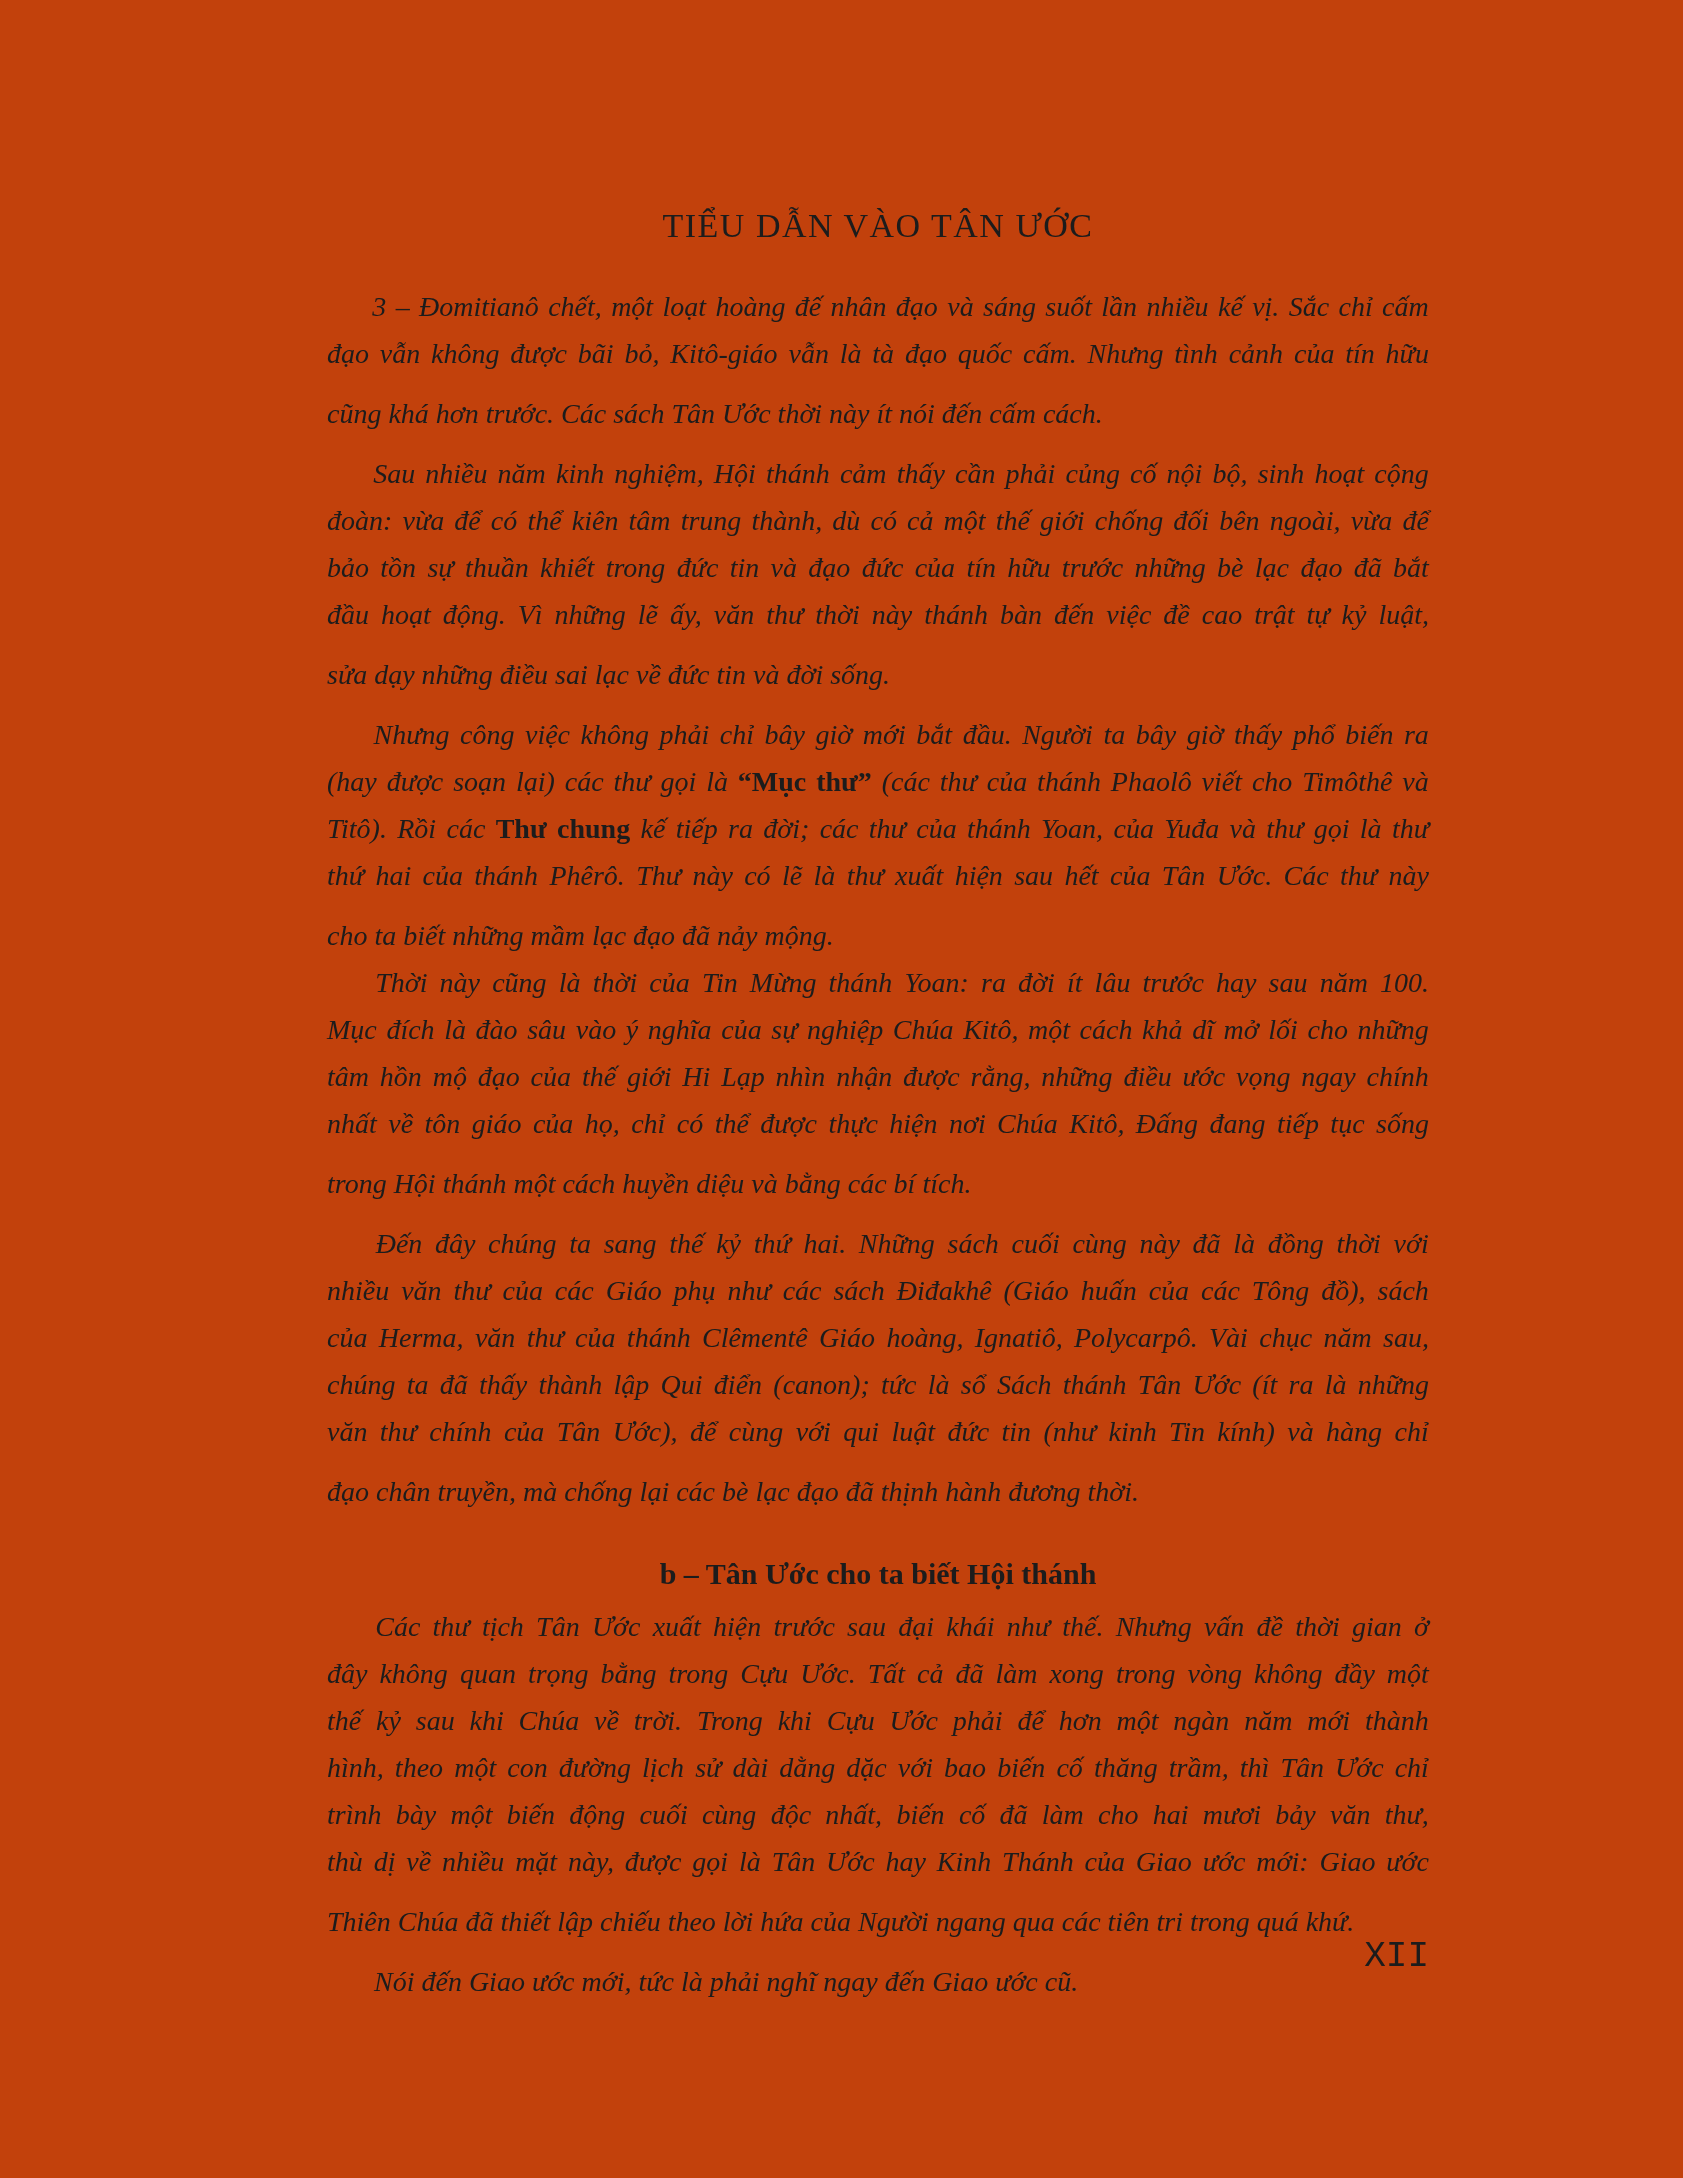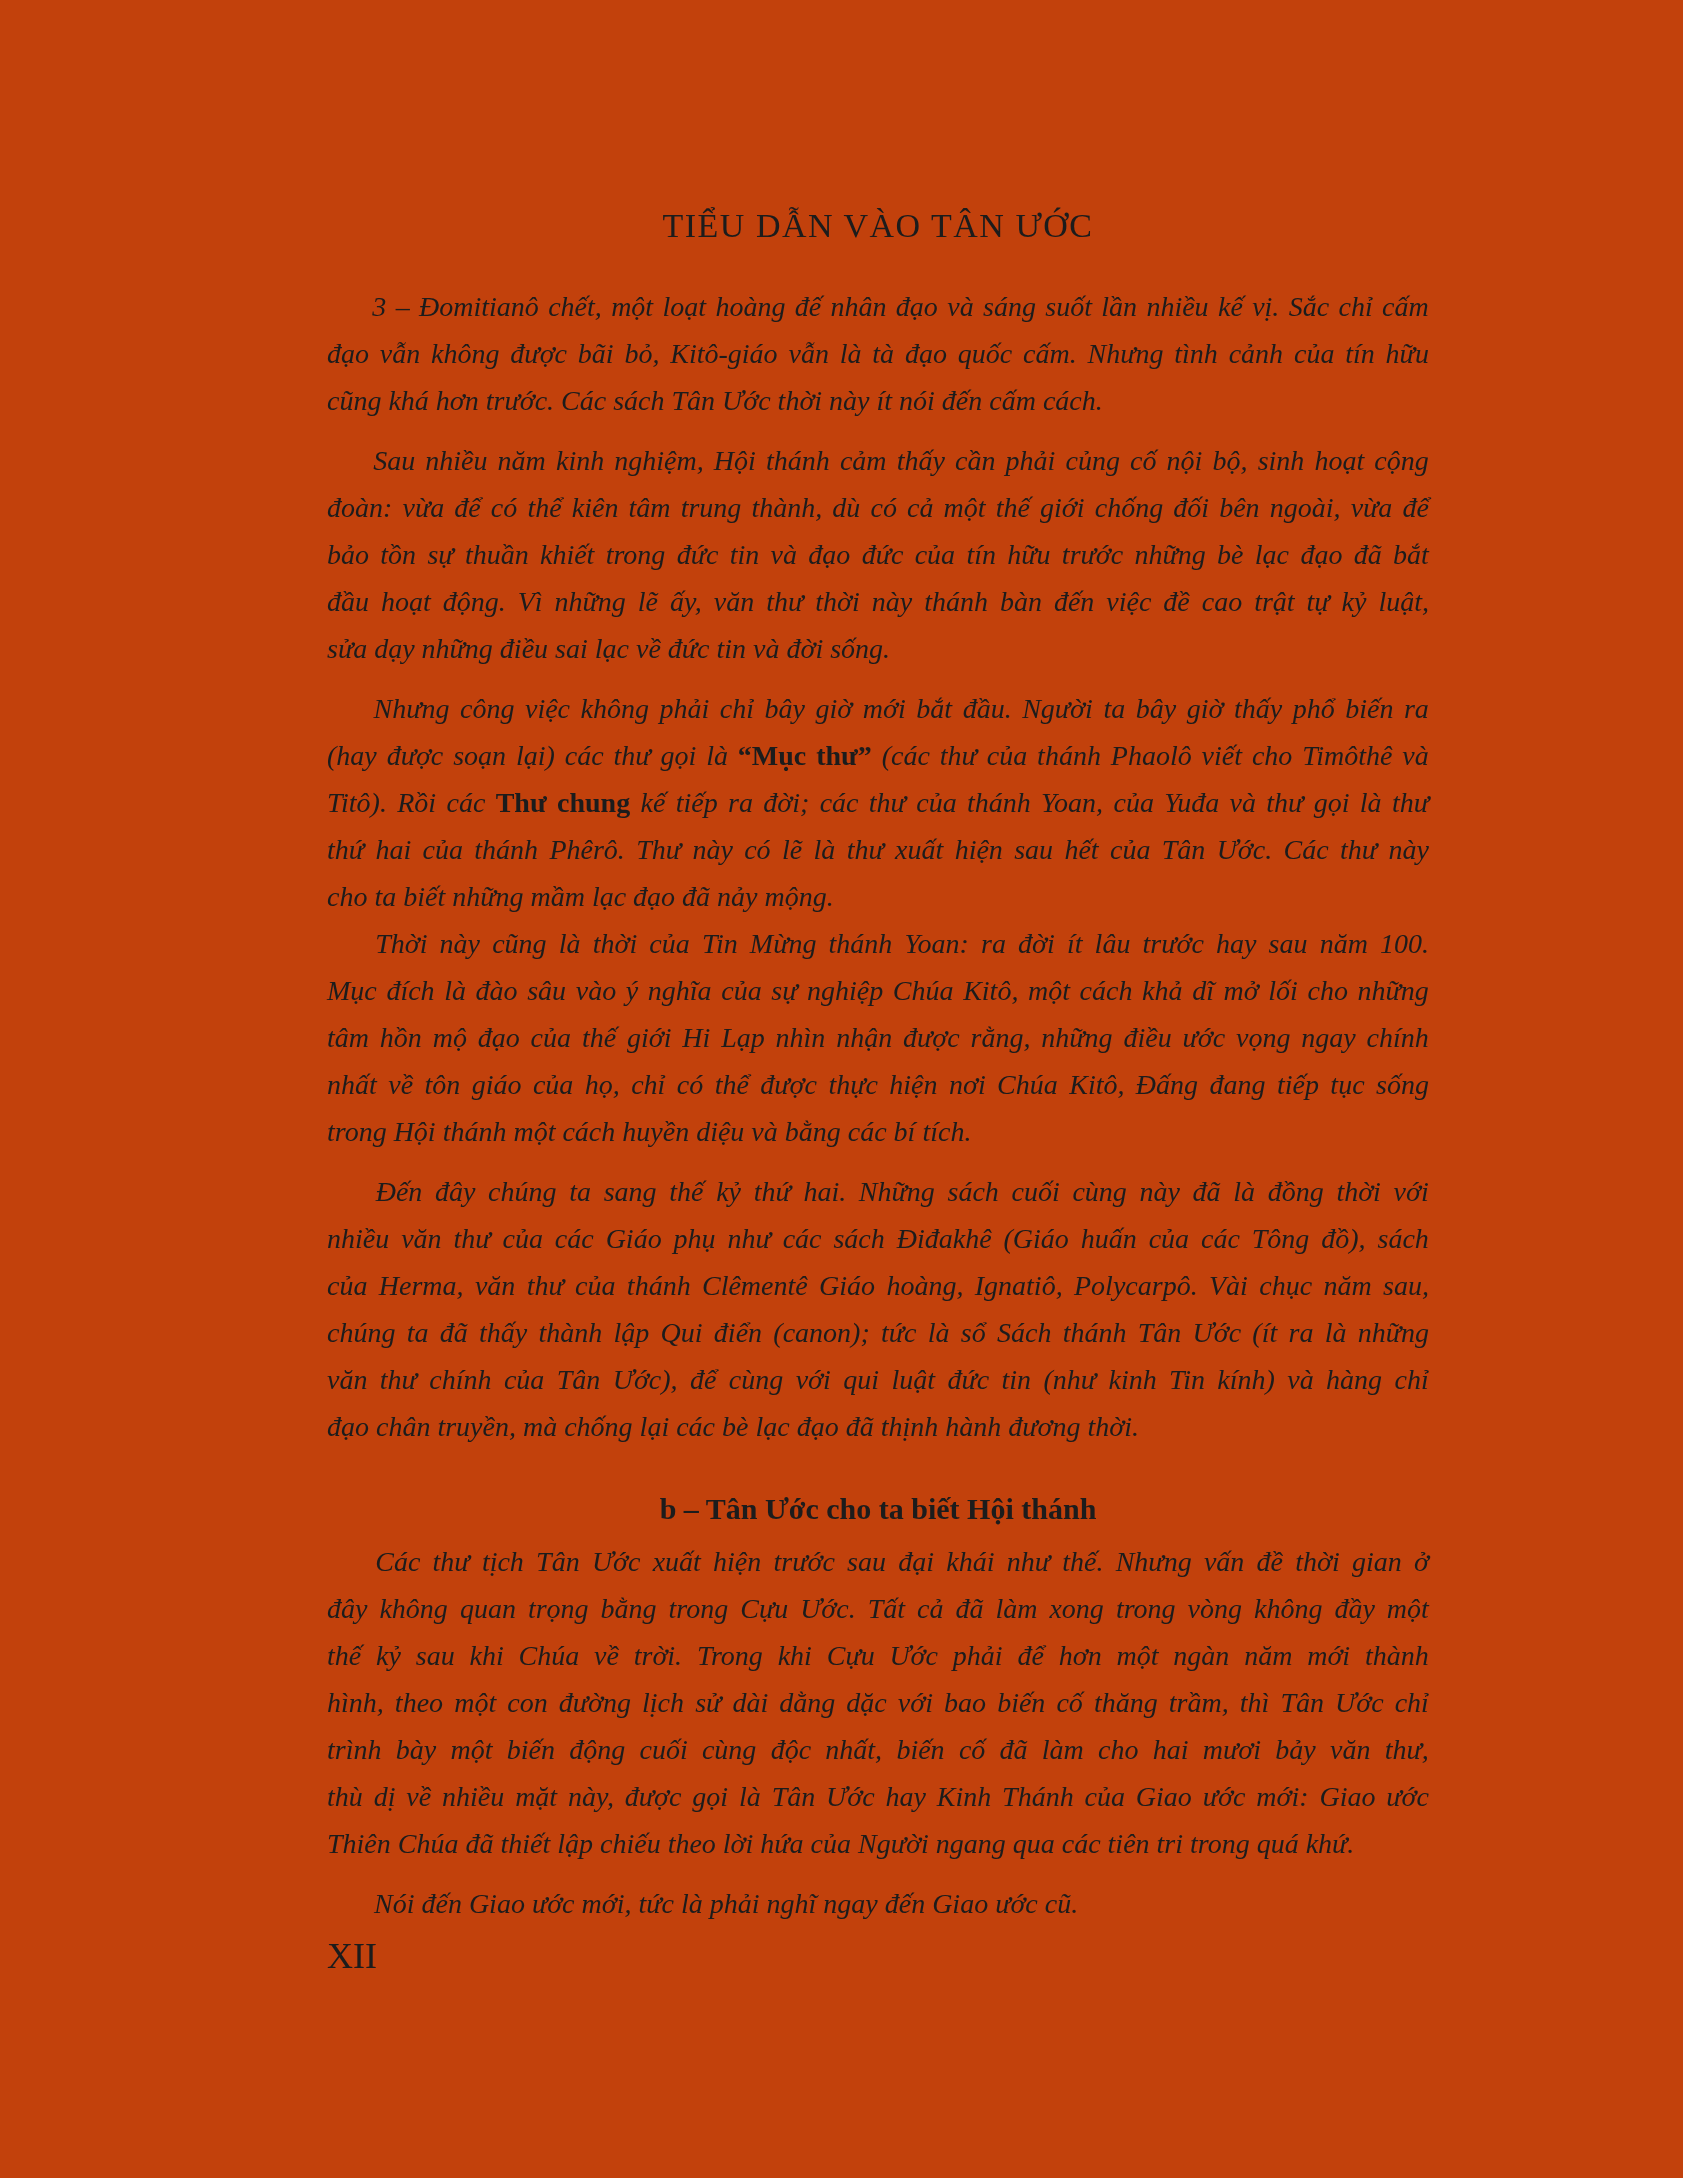--- a/index.html
+++ b/index.html
@@ -17,29 +17,29 @@
     position:absolute; left:327px; top:283px; width:1102px;
     font-style:italic; font-size:28px; line-height:47px;
   }
   .par { margin:0 0 13px 0; }
   .par.tight { margin-bottom:0; }
   .line { height:47px; }
   .just { display:flex; justify-content:space-between; align-items:baseline; }
   .w { white-space:pre; }
   .b { font-style:normal; font-weight:bold; }
   .indent { flex:0 0 36px; width:36px; }
-  .last { text-align:left; }
+  .last { text-align:left;margin-top:13px; }
   .last.first { text-indent:47px; }
   .heading {
     margin:35px 0 6px 0; font-style:normal; font-weight:bold;
     font-size:30px; line-height:47px;text-align:center;
   }
   .page-number {
     position:absolute; left:327px; top:1933px; width:1102px;
-    text-align:left; font-style:normal; font-size:36px; line-height:47px;
+    text-align:right; font-style:normal; font-size:36px; line-height:47px;font-family:Liberation Mono, monospace;
   }
 </style>
 </head>
 <body>
 
 <div class="page">
   <header class="running-title">
     <span>TIỂU DẪN VÀO TÂN ƯỚC</span>
   </header>
 

